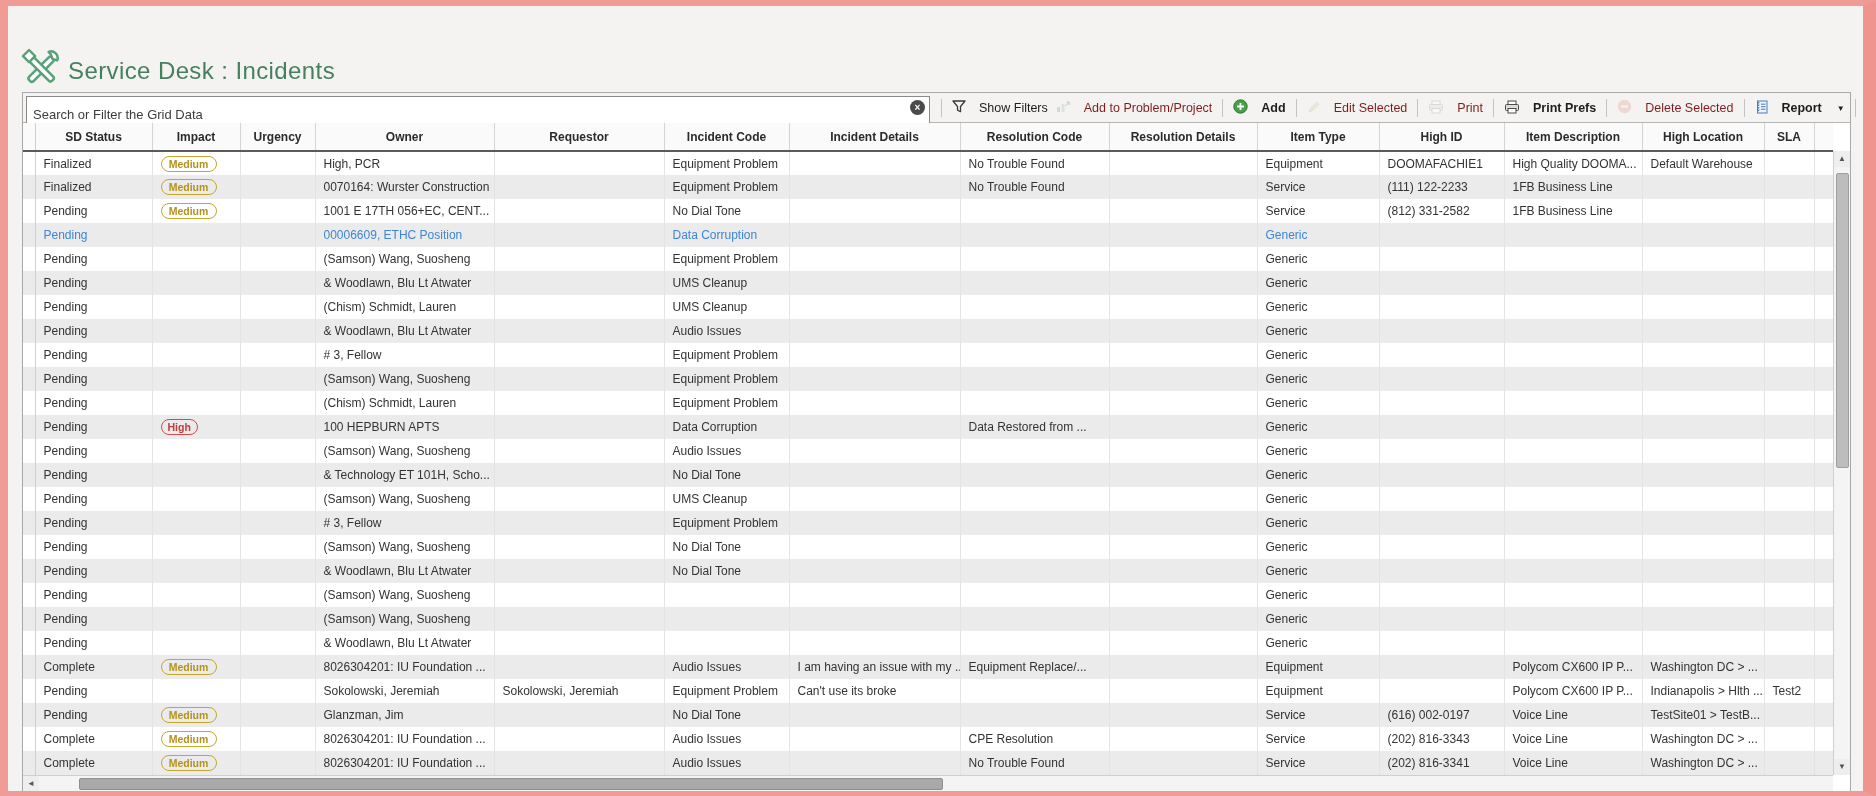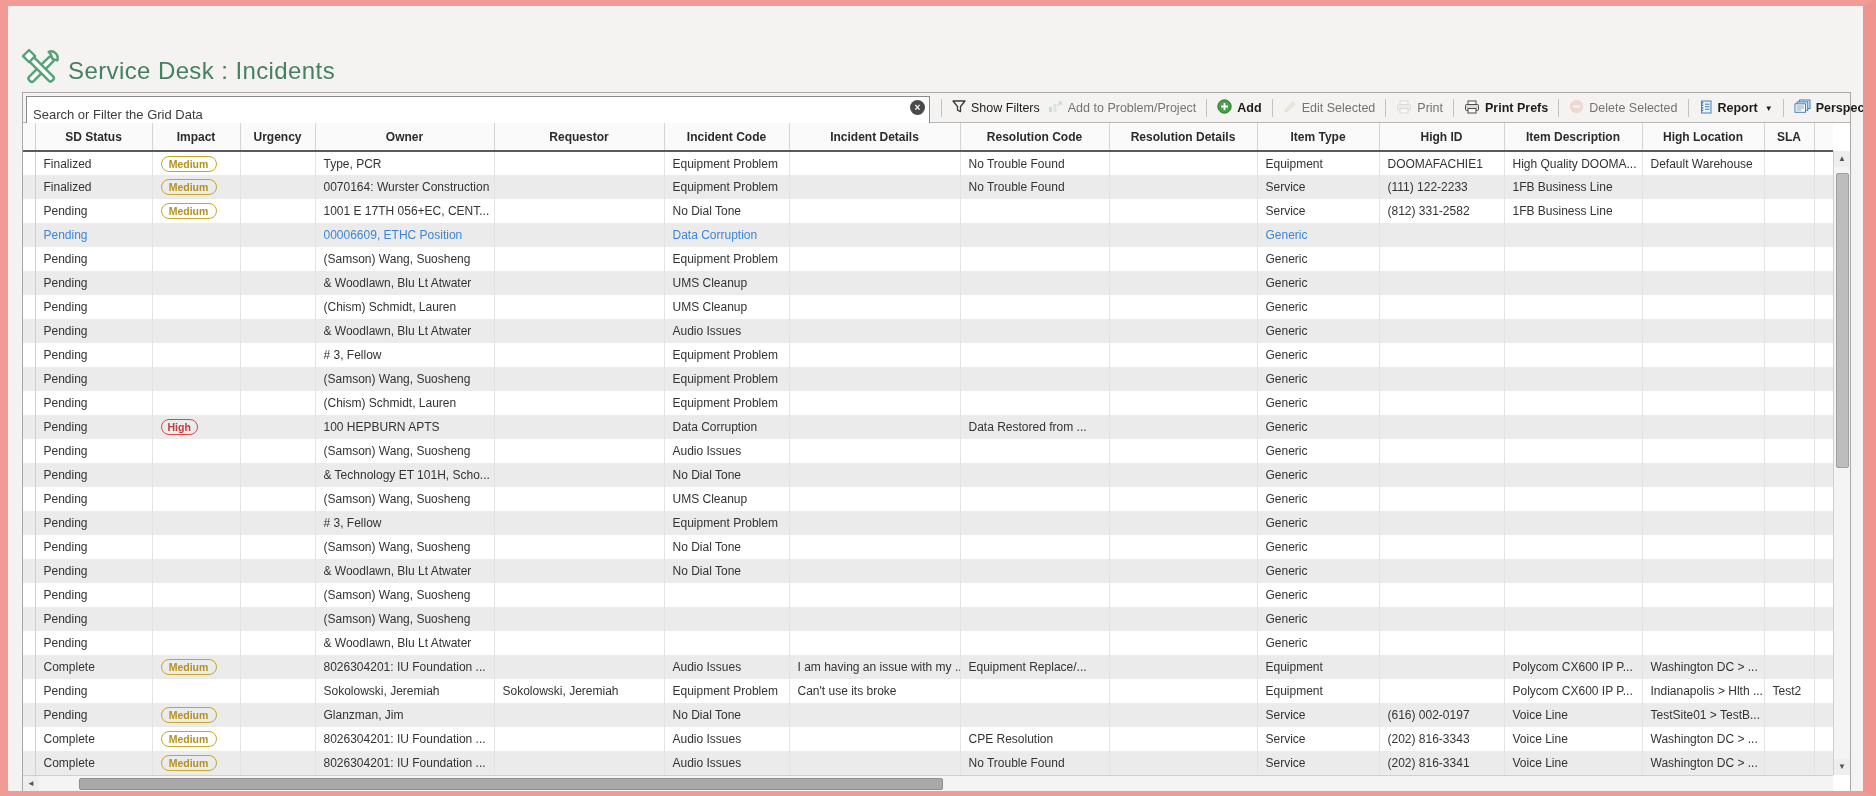--- a/index.html
+++ b/index.html
@@ -38,26 +38,26 @@
   }
   .search-input::placeholder { color:#3c3c3c; opacity:1; }
   .clear-btn {
     position:absolute; right:5px; top:4px; width:15px; height:15px; border-radius:50%;
     background:#4a4a4a; color:#fff; font-size:10px; line-height:15px; text-align:center;
     cursor:pointer; font-weight:700;
   }
   .tb-right { position:absolute; left:912px; right:4px; top:0; height:30px; display:flex; align-items:center; }
   .tb-sep { width:1px; height:18px; background:#c3c3c3; margin:0 6px; flex:0 0 auto; }
   .tb-btn {
-    display:flex; align-items:center; gap:5px; border:none; background:transparent;
+    display:flex; align-items:center; gap:13px; border:none; background:transparent;
     font-family:inherit; font-size:12.5px; color:#1d1d1d; cursor:pointer; white-space:nowrap;
     padding:2px 4px;
   }
   .tb-btn.bold { font-weight:700; }
-  .tb-btn.disabled { color:#737373; cursor:default; }
+  .tb-btn.disabled { color:#7f1d1d; cursor:default; }
   .tb-btn.disabled svg { opacity:.45; }
   .tb-btn .caret { font-size:8px; margin-left:2px; color:#1d1d1d; }
   .tb-spacer { flex:1 1 auto; }
 
   
   .tablewrap { position:absolute; top:30px; left:0; right:17px; bottom:17px; overflow:hidden; background:#fff; }
   table { table-layout:fixed; width:1871px; border-collapse:collapse; }
   th {
     height:28px; text-align:center; padding:0 8px; font-size:12px; font-weight:700; color:#2b2b2b;
     background:#fbfafa; border-right:1px solid #d4d4d4; border-bottom:2px solid #5a5a5a;
@@ -294,21 +294,21 @@
               <th>SLA</th>
               <th>Service</th>
             </tr>
           </thead>
         <tbody>
             <tr>
               <td class="sel"></td>
               <td>Finalized</td>
               <td><span class="pill med">Medium</span></td>
               <td></td>
-              <td>Type, PCR</td>
+              <td>High, PCR</td>
               <td></td>
               <td>Equipment Problem</td>
               <td></td>
               <td>No Trouble Found</td>
               <td></td>
               <td>Equipment</td>
               <td>DOOMAFACHIE1</td>
               <td>High Quality DOOMA...</td>
               <td>Default Warehouse</td>
               <td></td>

